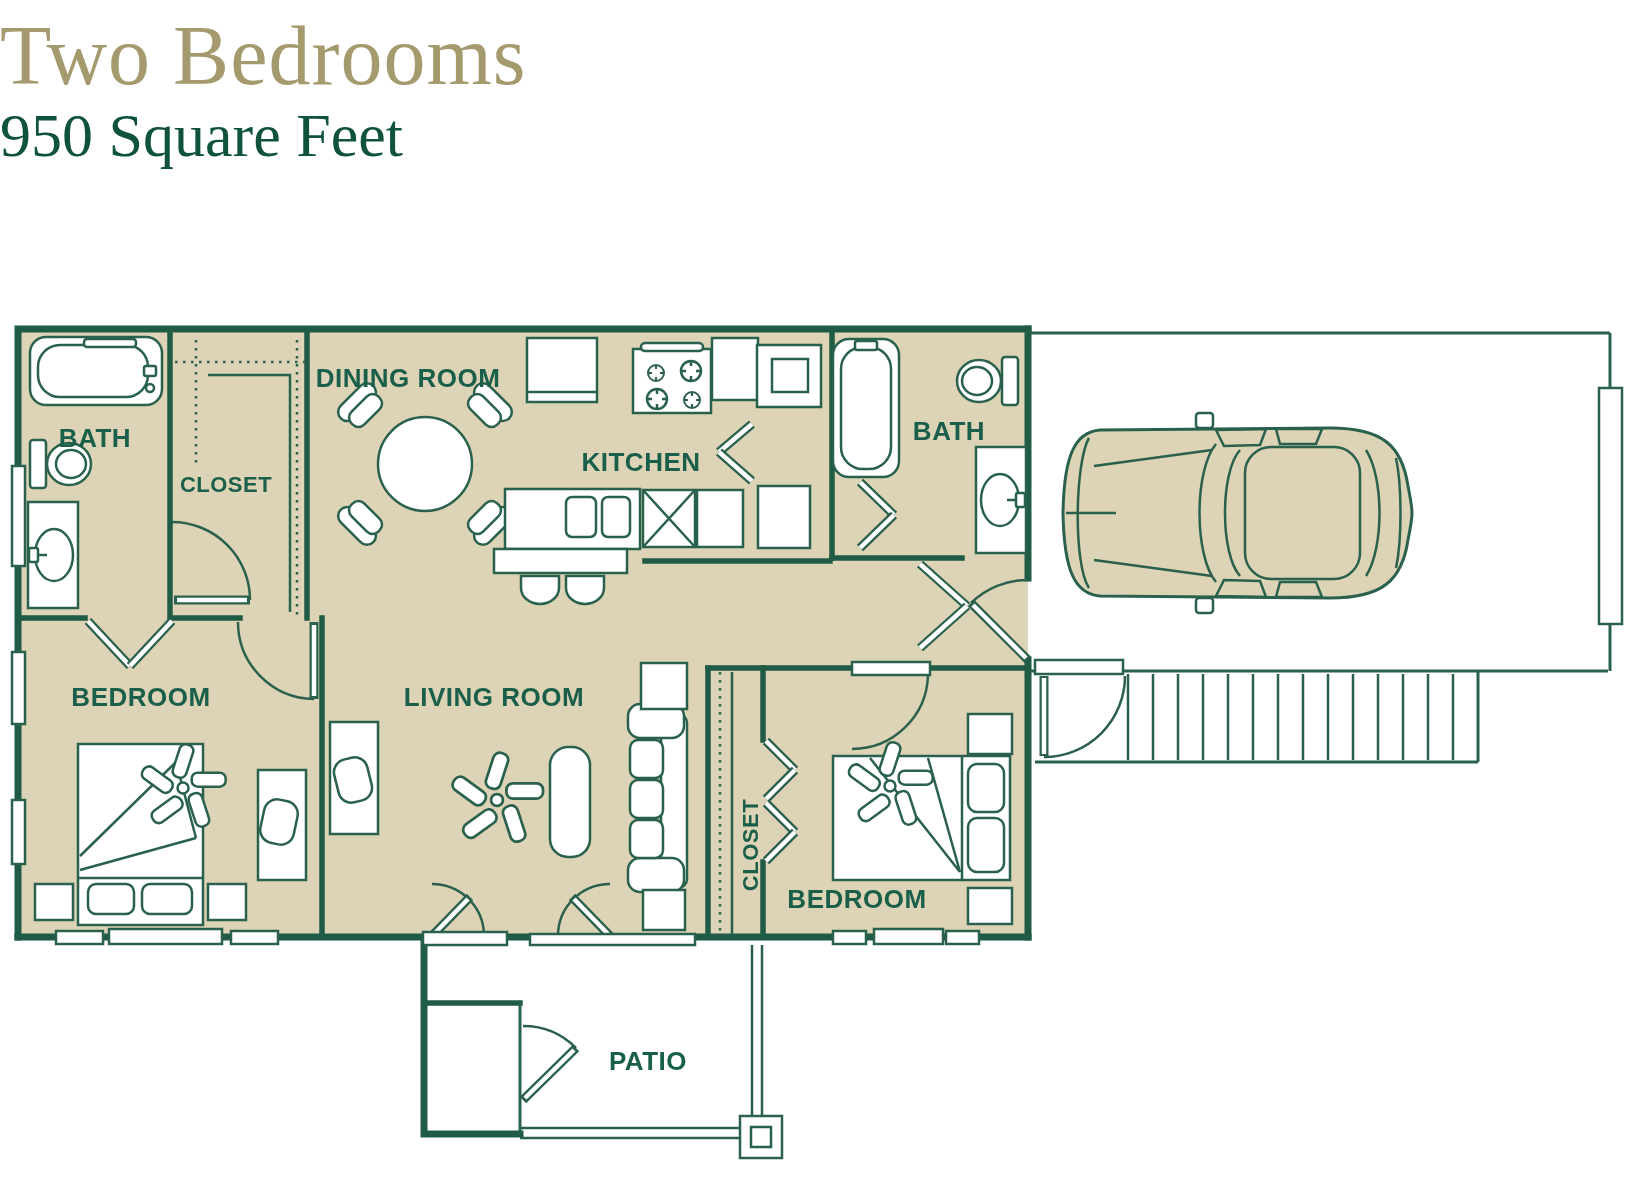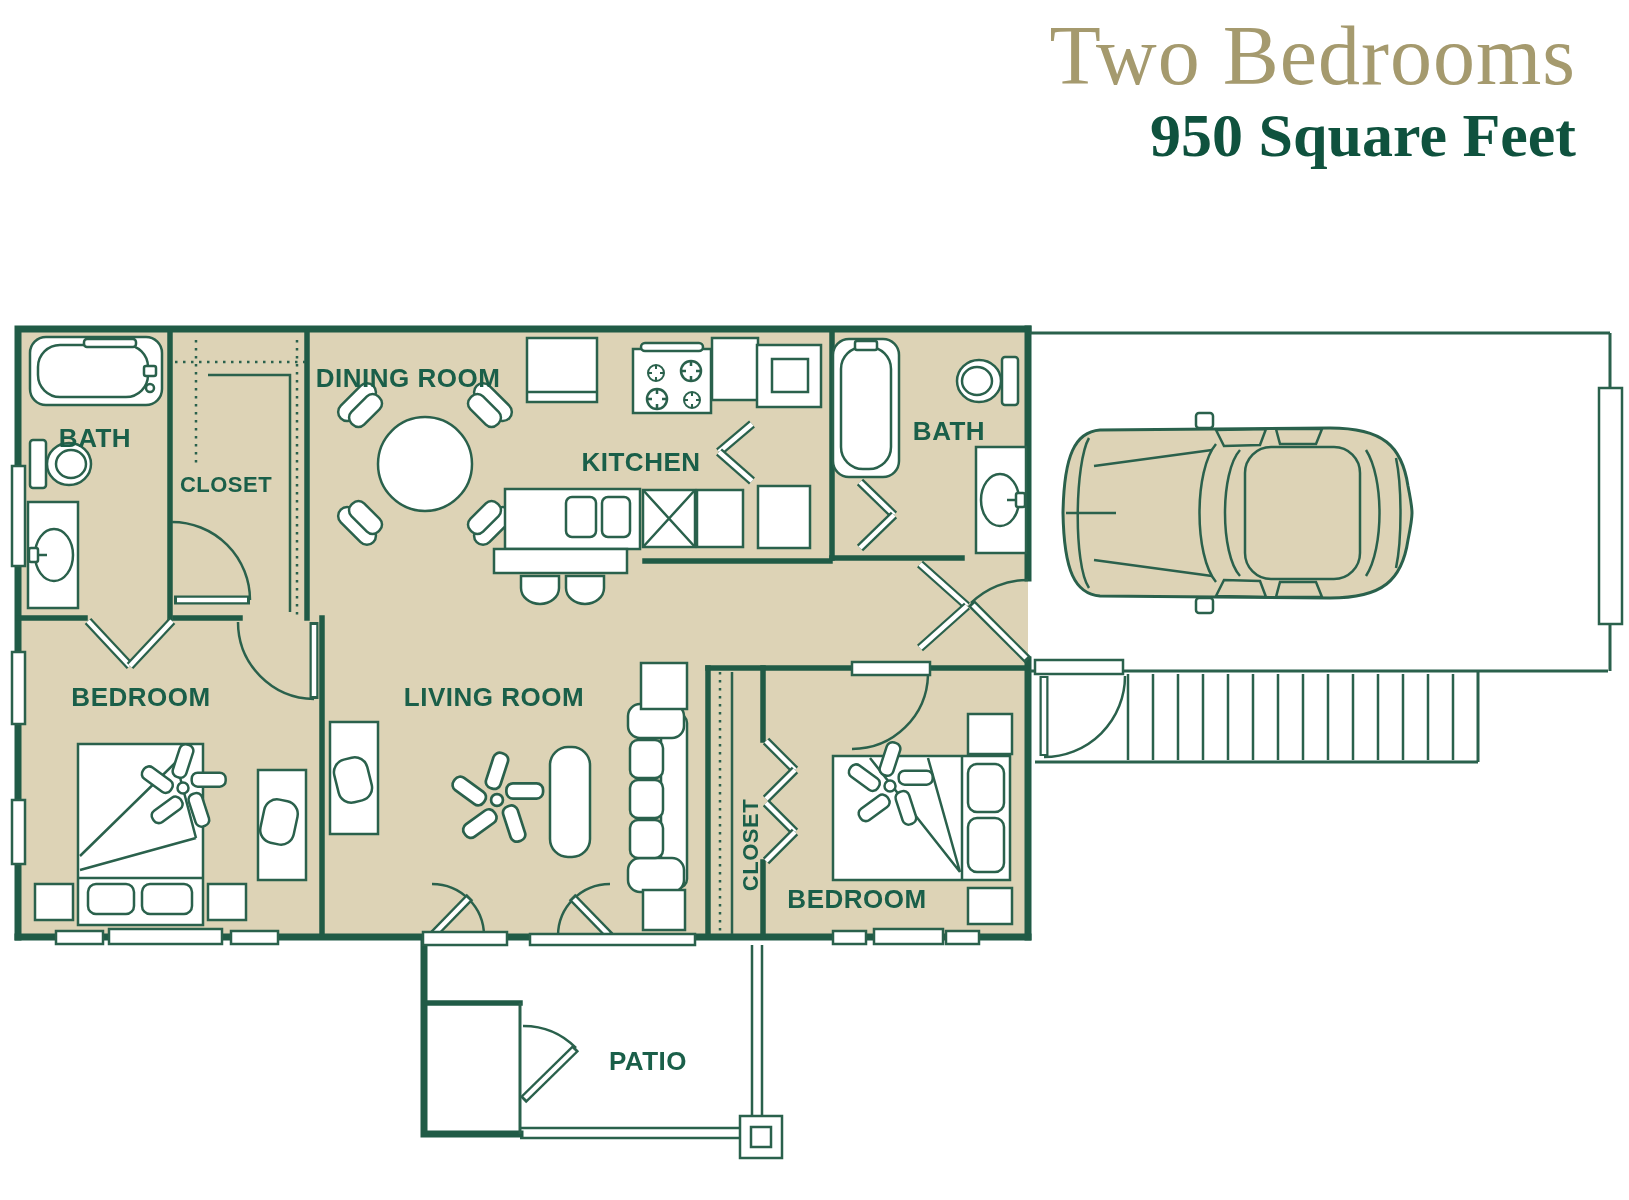--- a/index.html
+++ b/index.html
@@ -1,19 +1,19 @@
 <!DOCTYPE html>
 <html><head>
 <meta charset="utf-8">
 <style>
   html,body{margin:0;padding:0;background:#fff;}
   body{width:1629px;height:1200px;position:relative;overflow:hidden;font-family:"Liberation Sans",sans-serif;}
-  .titlewrap{position:absolute;top:14px;left:0;width:1576px;text-align:right;z-index:2;}
+  .titlewrap{position:absolute;top:14px;left:0;width:1576px;text-align:left;z-index:2;}
   .t1{font-family:"Liberation Serif",serif;font-size:84px;line-height:1.0;color:#a59a6e;margin:0;font-weight:400;letter-spacing:1px;}
-  .t2{font-family:"Liberation Serif",serif;font-size:62px;line-height:1.0;color:#0f523e;margin:6px 0 0 0;font-weight:700;}
+  .t2{font-family:"Liberation Serif",serif;font-size:62px;line-height:1.0;color:#0f523e;margin:6px 0 0 0;font-weight:400;}
   svg{position:absolute;top:0;left:0;}
   .lbl{font-family:"Liberation Sans",sans-serif;font-weight:bold;font-size:26px;fill:#1a5f49;letter-spacing:.5px;text-anchor:middle;}
   .lbs{font-size:22px;}
   .tan{fill:#ddd3b6;}
   .w7{stroke:#205b46;stroke-width:7;fill:none;stroke-linecap:square;}
   .w5{stroke:#205b46;stroke-width:5.5;fill:none;stroke-linecap:square;}
   .w3{stroke:#2a614c;stroke-width:3;fill:none;}
   .ln{stroke:#2a614c;stroke-width:2.5;fill:none;}
   .fx{fill:#fff;stroke:#2a614c;stroke-width:2.5;}
   .fxn{fill:none;stroke:#2a614c;stroke-width:2.5;}

